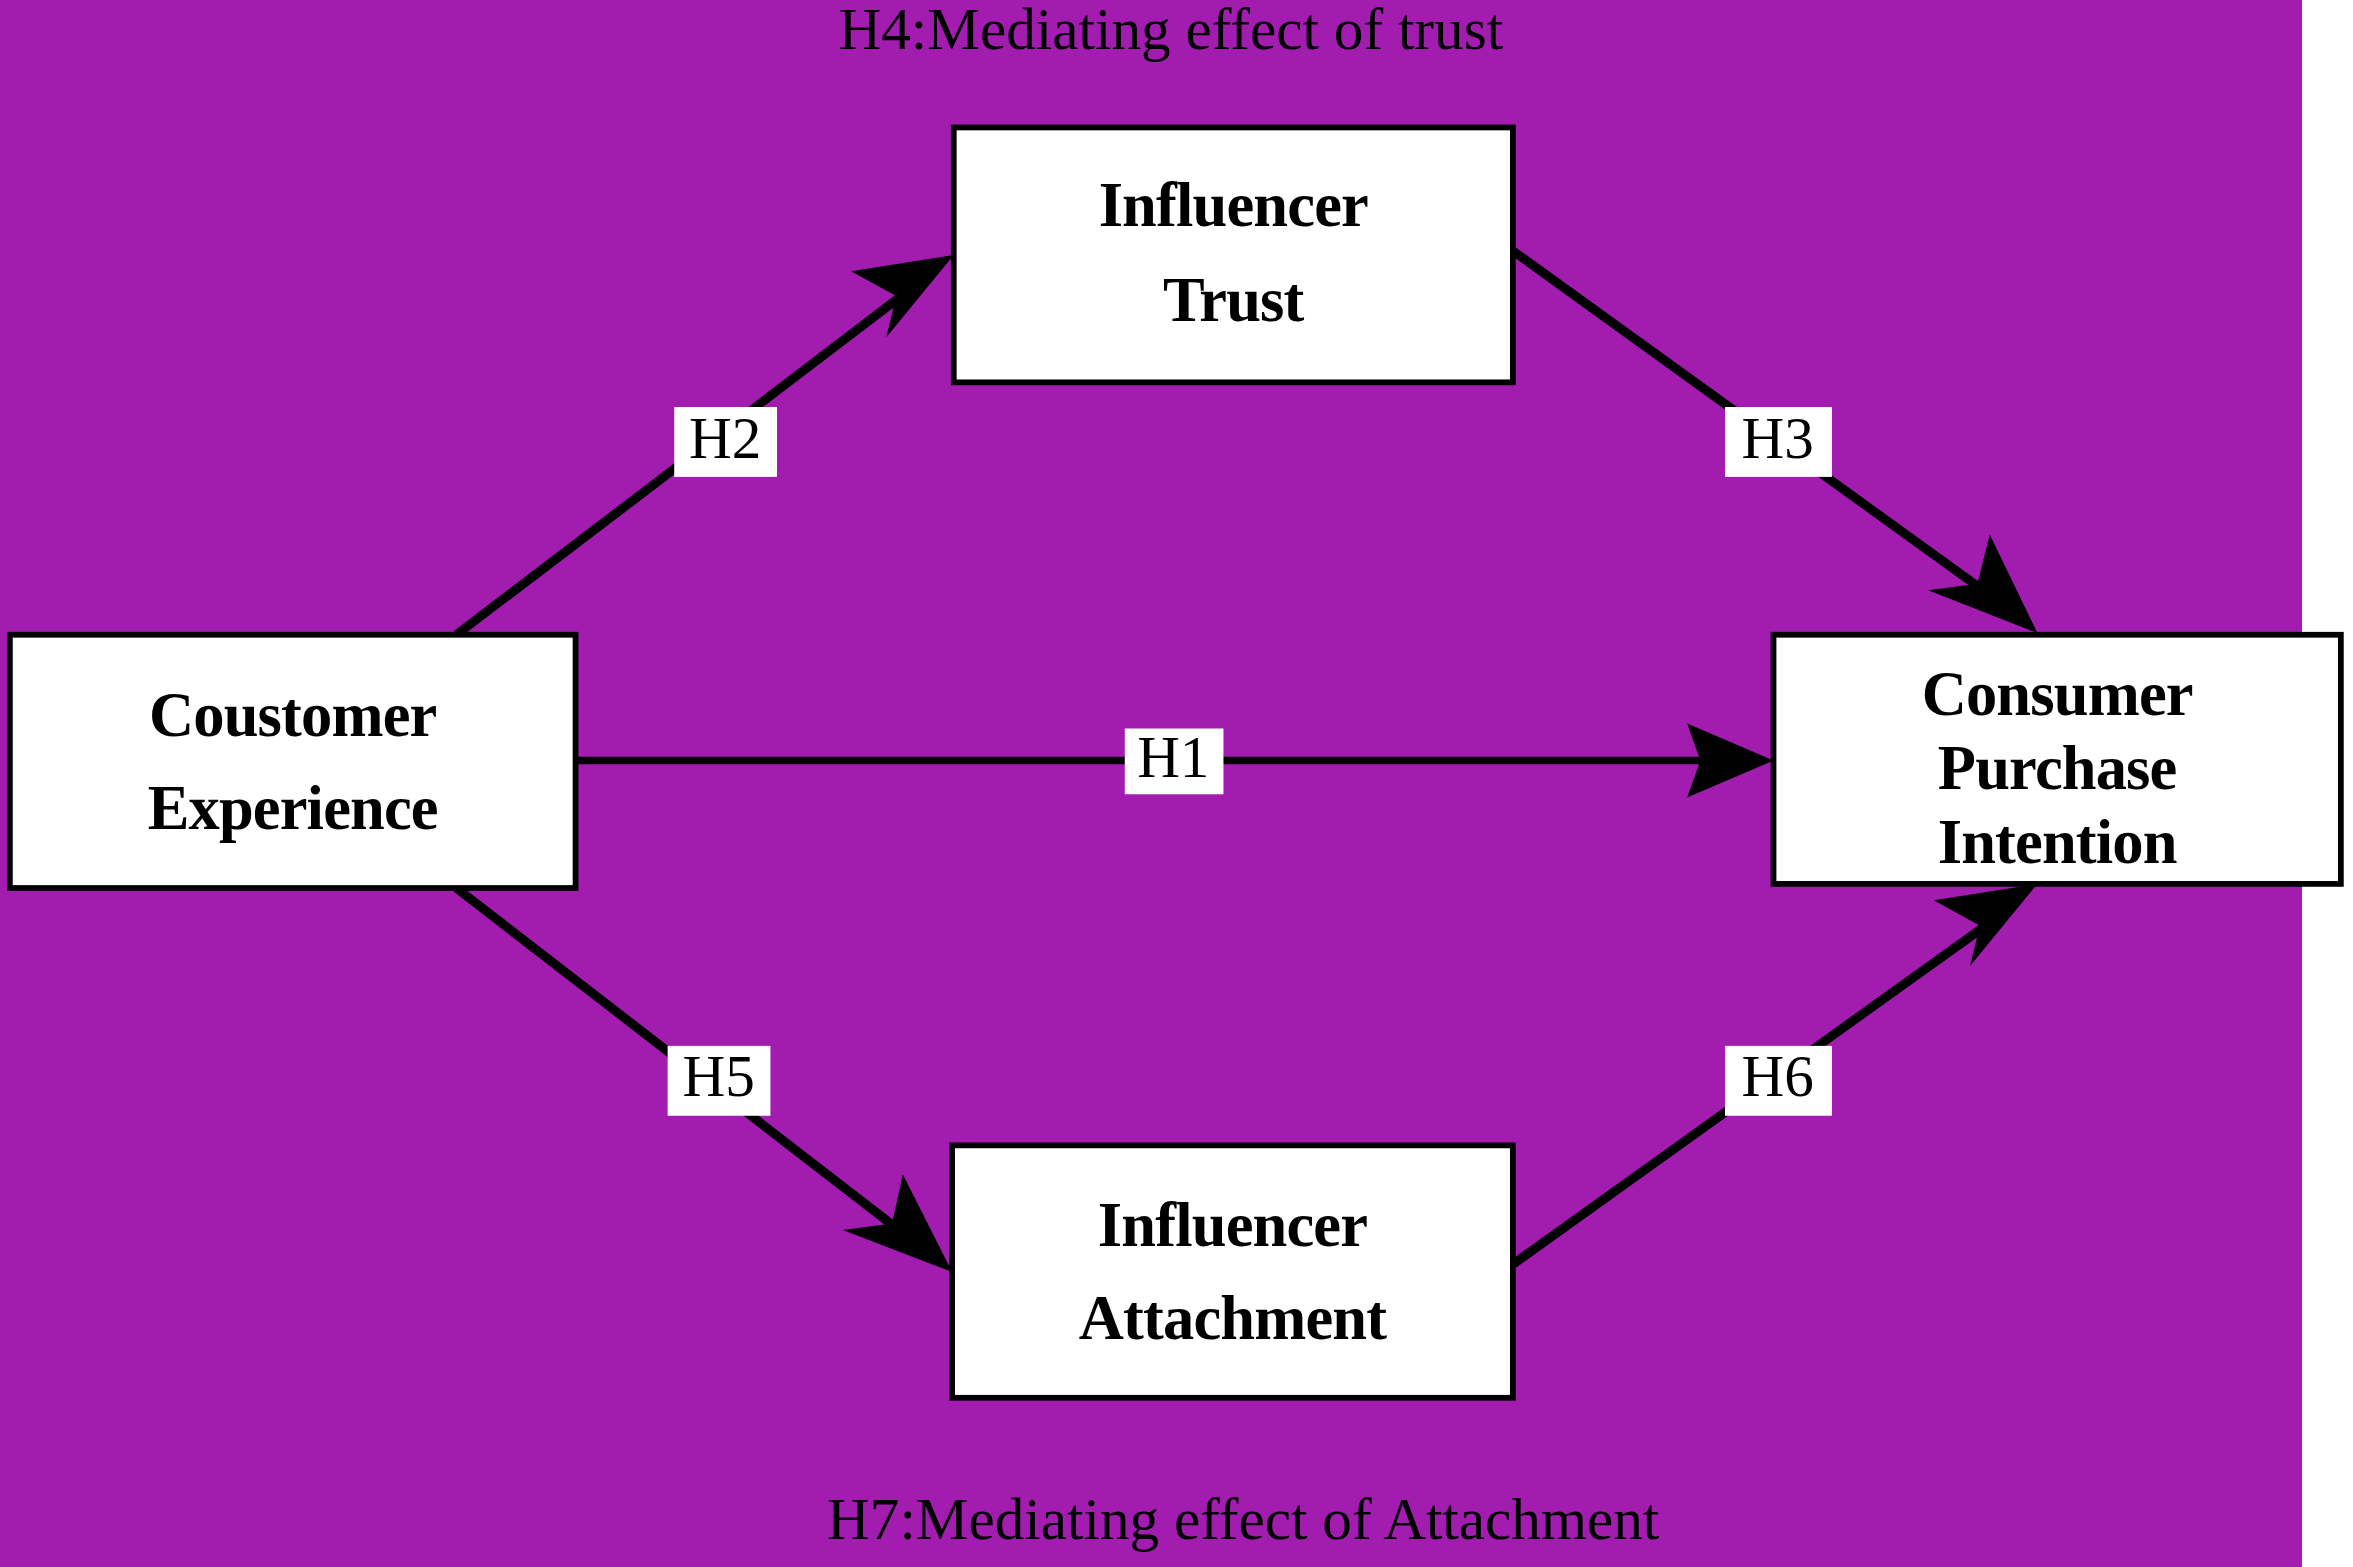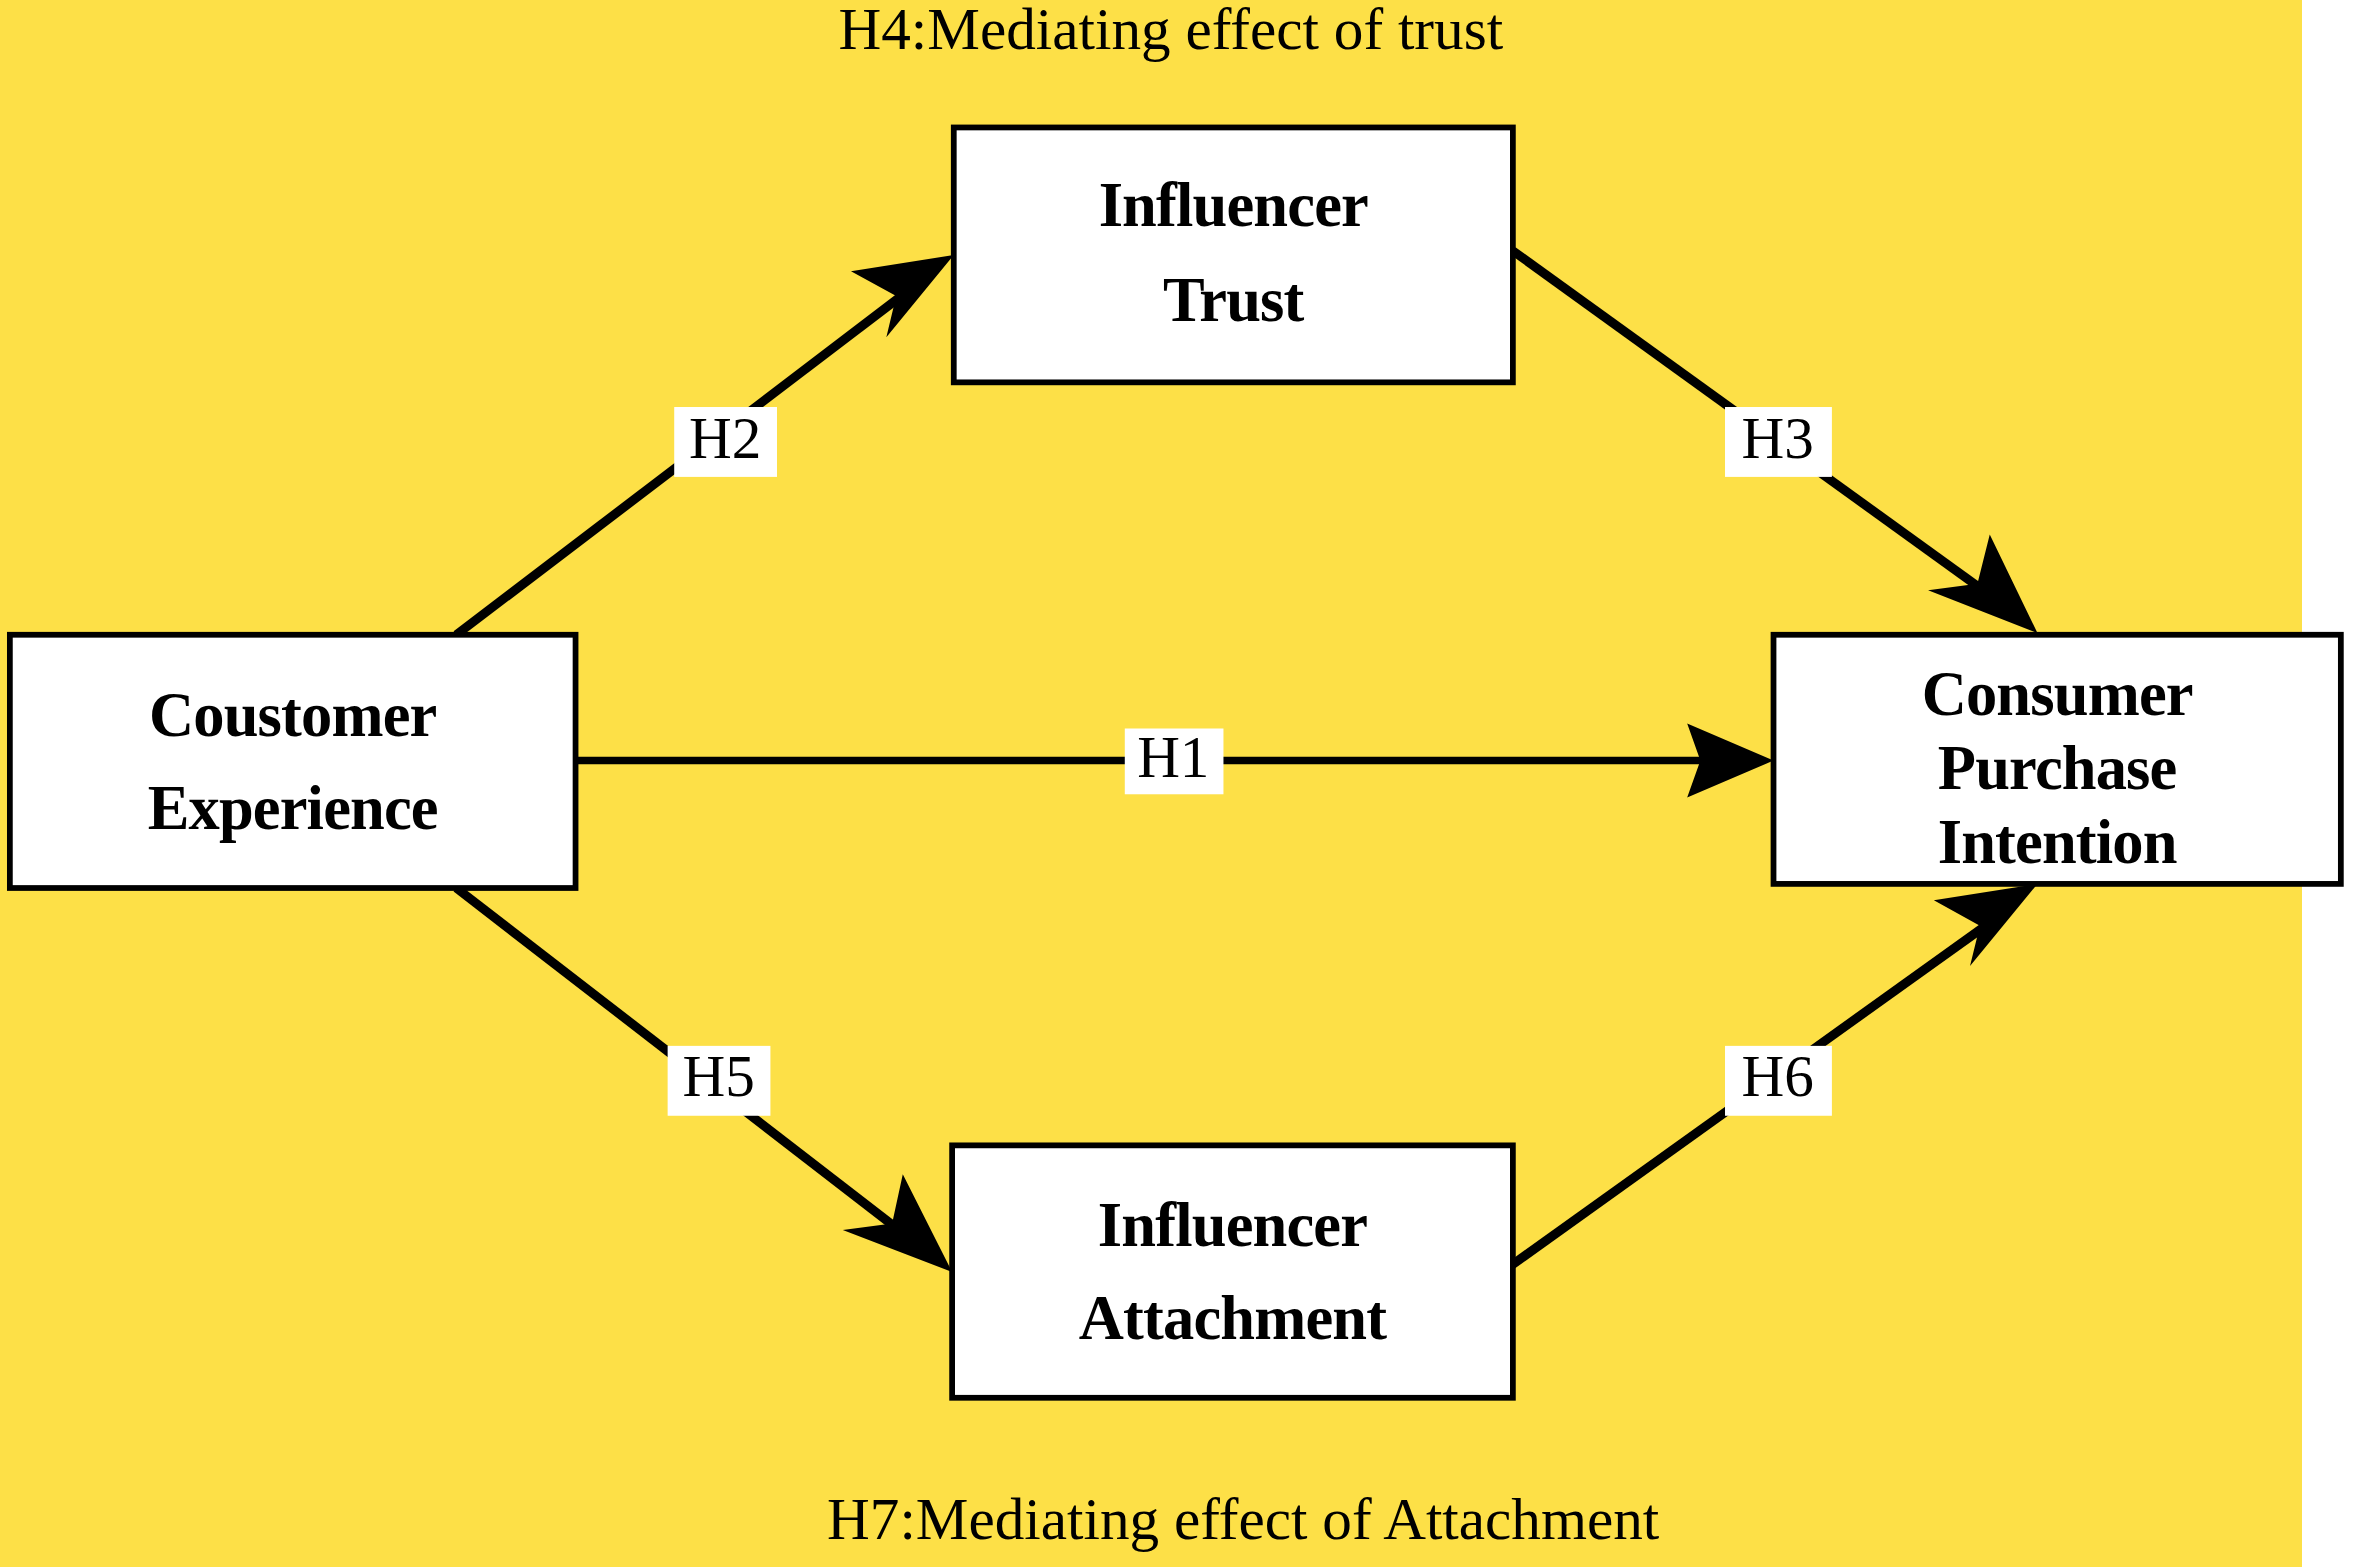--- a/index.html
+++ b/index.html
@@ -10,21 +10,21 @@
   body {
     width: 2354px;
     height: 1568px;
     font-family: "Liberation Serif", "DejaVu Serif", serif;
     overflow: hidden;
   }
   #diagram-root {
     position: relative;
     width: 2302px;
     height: 1568px;
-    background: #fde047;
+    background: #a21caf;
   }
   svg.diagram-canvas {
     position: absolute;
     top: 0;
     left: 0;
     width: 2354px;
     height: 1568px;
     display: block;
   }
   .node-box {

